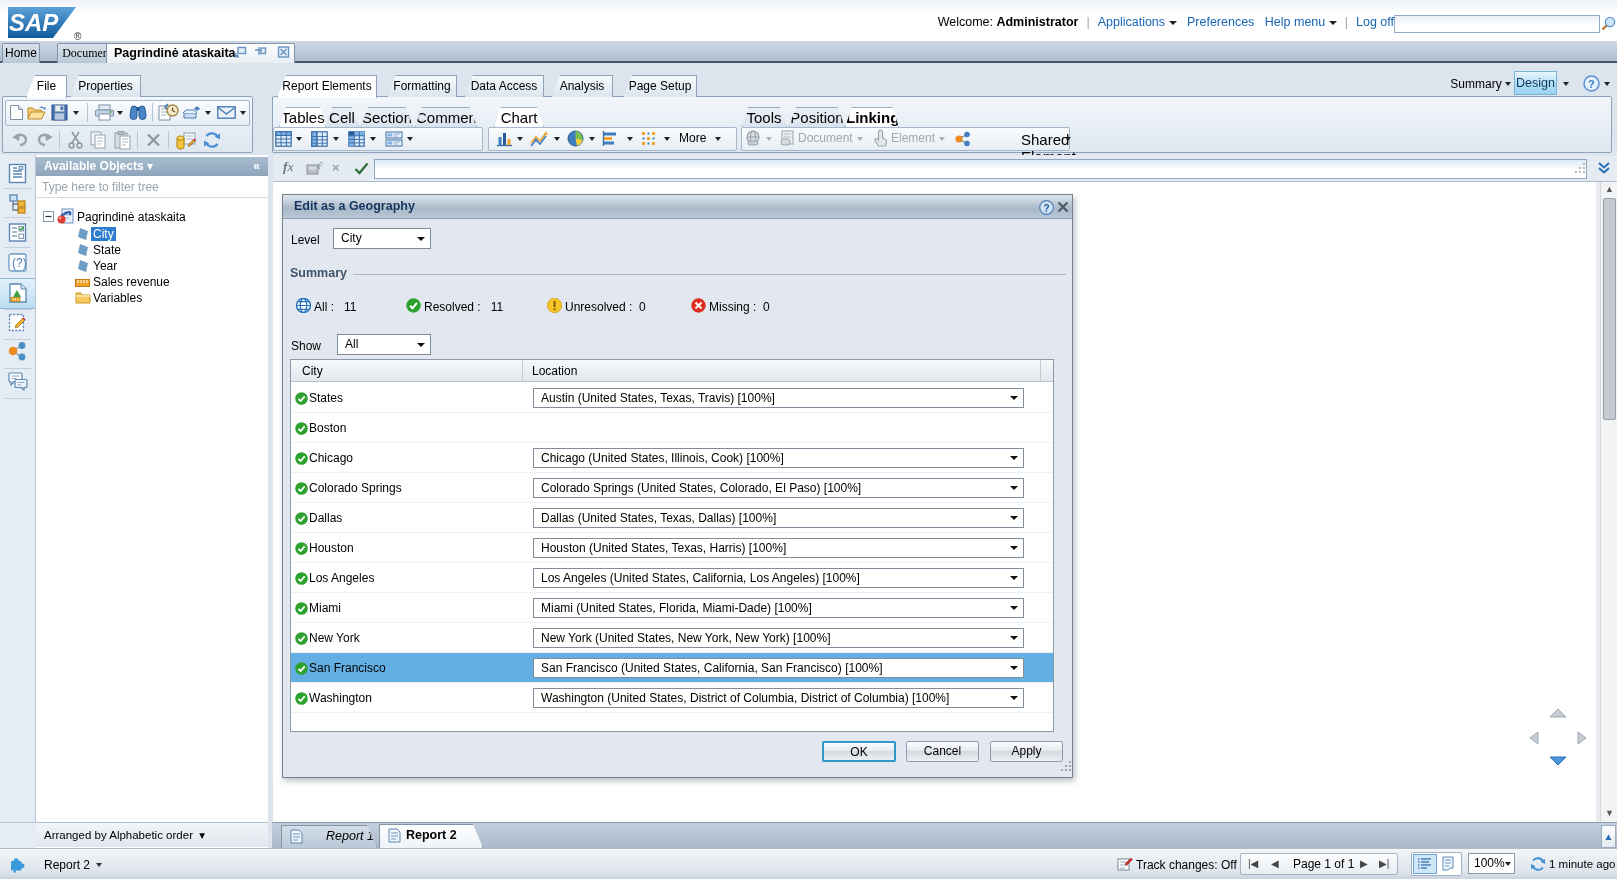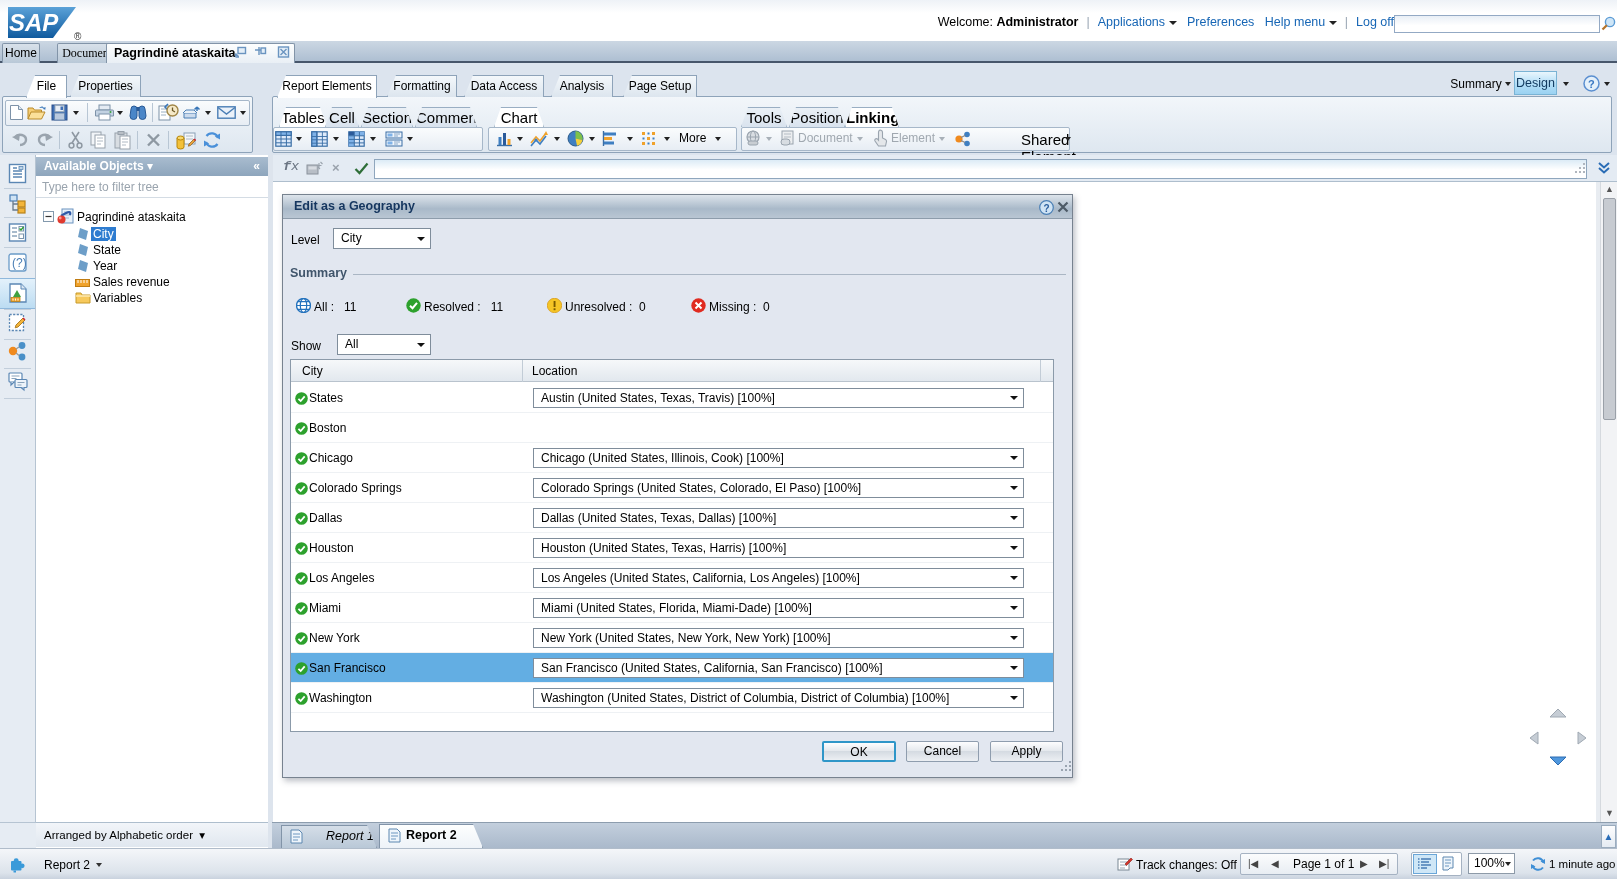--- a/index.html
+++ b/index.html
@@ -328,21 +328,21 @@
         <circle cx="5" cy="8" r="3.6" fill="#f08a1e"></circle>
         <circle cx="13" cy="3.5" r="2.8" fill="#3f7fc1"></circle>
         <circle cx="13" cy="12.5" r="2.8" fill="#3f7fc1"></circle>
         <path d="M7 6.5 L11 4.5 M7 9.5 L11 11.5" stroke="#888" stroke-width="1.2"></path>
       </svg>
     <span style="position:absolute;left:232px;top:4px;font-size:15px;margin-left:48px;">Shared Element</span>
     <span class="dd" style="left:324px;top:10px;"></span>
   </div>
 </div>
 <div class="abs" id="formula">
-  <span style="position:absolute;left:11px;top:4px;font-size:13.5px;font-style:italic;font-family:Liberation Mono, monospace;color:#6a7482;"><b>f</b>x</span>
+  <span style="position:absolute;left:11px;top:4px;font-size:13.5px;font-style:italic;font-family:Liberation Serif, serif;color:#6a7482;"><b>f</b>x</span>
   <svg style="position:absolute;left:34px;top:6px" width="17" height="15" viewBox="0 0 17 15">
       <rect x="1" y="4" width="11" height="9" fill="#b8bec6" stroke="#8a929c"></rect>
       <rect x="2.5" y="5.5" width="8" height="3" fill="#d8dce2"></rect>
       <path d="M13 2 v5 M10.5 4.5 h5 M14.5 1 l2 2 M12 6 l2 2" stroke="#9aa2ac" stroke-width="1.1"></path>
     </svg>
   <span style="position:absolute;left:60px;top:5px;font-size:13px;color:#9aa2ac;font-weight:bold;">×</span>
   <svg style="position:absolute;left:82px;top:7px" width="15" height="13" viewBox="0 0 15 13">
       <path d="M1.5 7 L5.5 11 L13.5 1.5" stroke="#2e6e38" stroke-width="2.2" fill="none"></path>
     </svg>
   <div id="finput"></div>

